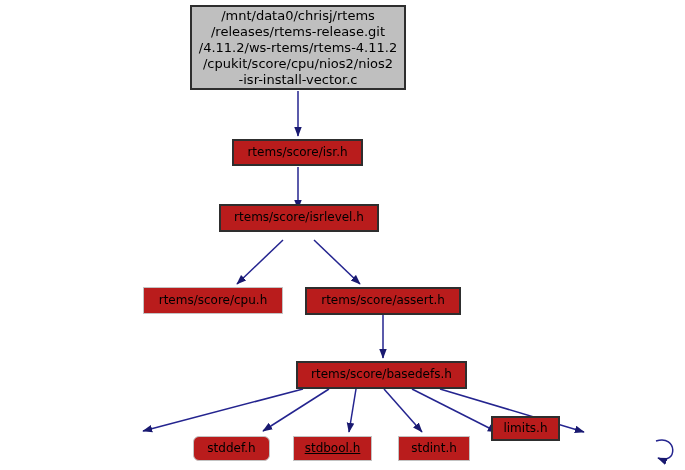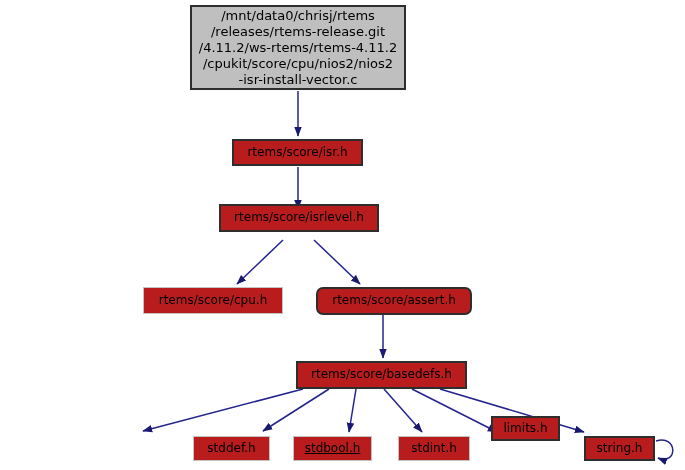--- a/index.html
+++ b/index.html
@@ -37,24 +37,24 @@
     font-size: 13px;
     line-height: 16px;
     white-space: pre-line;
     padding: 1px 2px;
   }
   
   .n-main     { left:190px; top:5px;   width:216px; height:85px; }
   .n-isr      { left:232px; top:139px; width:131px; height:27px; }
   .n-isrlevel { left:219px; top:204px; width:160px; height:28px; }
   .n-cpu      { left:143px; top:287px; width:140px; height:27px; }
-  .n-assert   { left:316px; top:287px; width:156px; height:28px;border-radius:7px; }
+  .n-assert   { left:305px; top:287px; width:156px; height:28px; }
   .n-basedefs { left:296px; top:361px; width:171px; height:28px;text-align:center; }
   .n-cpuopts  { left:4px;   top:436px; width:167px; height:25px; }
-  .n-stddef   { left:193px; top:436px; width:77px;  height:25px; }
+  .n-stddef   { left:193px; top:436px; width:77px;  height:25px;border-radius:6px; }
   .n-stdbool  { left:293px; top:436px; width:79px;  height:25px;text-decoration:underline; }
   .n-stdint   { left:398px; top:436px; width:72px;  height:25px; }
   .n-limits   { left:491px; top:416px; width:69px;  height:25px; }
   .n-string   { left:584px; top:436px; width:71px;  height:25px; }
 </style>
 </head>
 <body>
 
 <div class="canvas">
 
@@ -98,15 +98,14 @@
 
 
   <div class="node light n-stddef">stddef.h</div>
 
   <div class="node light n-stdbool">stdbool.h</div>
 
   <div class="node light n-stdint">stdint.h</div>
 
   <div class="node strong n-limits">limits.h</div>
 
-  <div class="node strong n-string">string.h</div>
 
 </div>
 
 </body></html>

